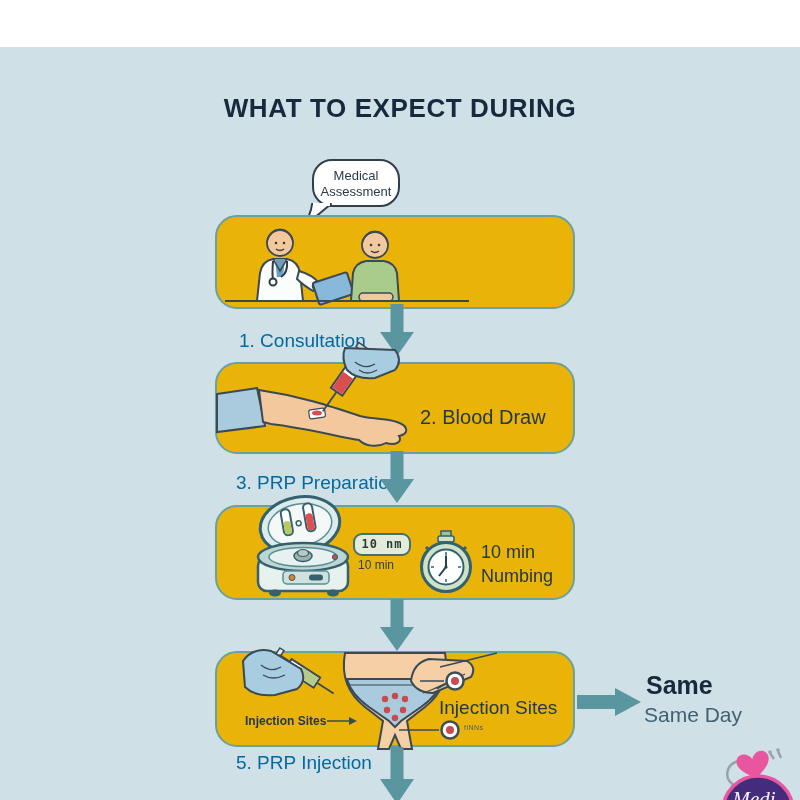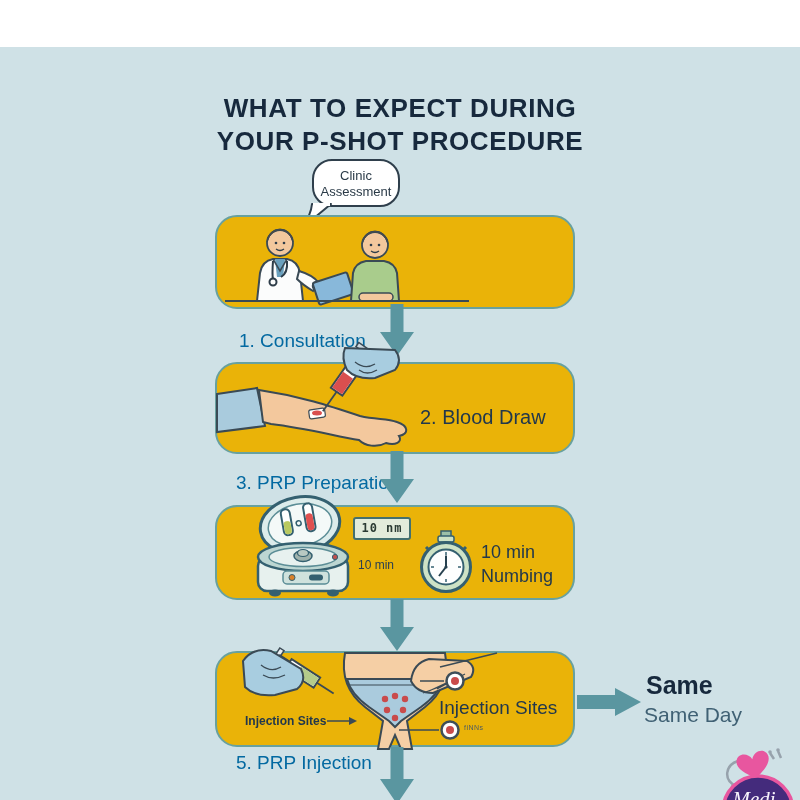--- a/index.html
+++ b/index.html
@@ -38,22 +38,22 @@
   .varrow{position:absolute;left:380px;width:34px;}
   .harrow{position:absolute;left:577px;top:639px;width:64px;height:32px;}
   
   .step-label{position:absolute;font-size:19px;color:#0369a1;}
   #lab1{left:239px;top:283px;}
   #lab3{left:236px;top:425px;}
   #lab5{left:236px;top:705px;}
   
   .blood-label{position:absolute;left:203px;top:42px;font-size:20px;color:#22384c;}
   .lcd{
-    position:absolute;left:136px;top:10px;width:58px;height:23px;box-sizing:border-box;
-    border:2px solid #44706f;border-radius:3px;background:#e3ecdb;
+    position:absolute;left:136px;top:26px;width:58px;height:23px;box-sizing:border-box;
+    border:2px solid #44706f;border-radius:9px;background:#e3ecdb;
     font-family:"DejaVu Sans Mono", monospace;font-size:12px;font-weight:bold;
     color:#2b3b33;text-align:center;line-height:19px;letter-spacing:1px;
   }
   .lcd-caption{position:absolute;left:141px;top:51px;font-size:12px;color:#2b4052;}
   .numbing{position:absolute;left:264px;top:33px;font-size:18px;line-height:24px;color:#22384c;}
   .inj-small{position:absolute;left:28px;top:61px;font-size:12px;font-weight:bold;color:#22384c;}
   .inj-big{position:absolute;left:222px;top:44px;font-size:19px;color:#22384c;}
   .inj-tiny{position:absolute;left:247px;top:71px;font-size:7px;color:#4a5a66;letter-spacing:.5px;}
   
   .home1{position:absolute;left:646px;top:624px;font-size:25px;font-weight:bold;color:#17293d;}
@@ -66,25 +66,24 @@
   .logo-line1{top:40px;left:-4px;font-size:21px;}
   .logo-line2{top:61px;left:6px;font-size:19px;}
 </style>
 </head>
 <body>
 
 <div class="canvas">
 
   <div class="title">
     <div>WHAT TO EXPECT DURING</div>
-    <div>YOUR P-SHOT PROCEDURE</div>
   </div>
 
   <div class="bubble">
-    <div>Clinic</div>
+    <div>Medical</div>
     <div>Assessment</div>
   </div>
   <svg class="bubble-tail" viewBox="0 0 36 28">
     <path d="M14,1 L33,1 L4,25 Q13,12 14,1 Z" fill="#ffffff" stroke="#2f3f4c" stroke-width="2" stroke-linejoin="round"></path>
     <rect x="15" y="0" width="17" height="3" fill="#ffffff"></rect>
   </svg>
 
   <div class="panel" id="panel1">
     <svg style="left:6px;top:0;width:250px;height:92px" viewBox="0 0 250 92">
 

